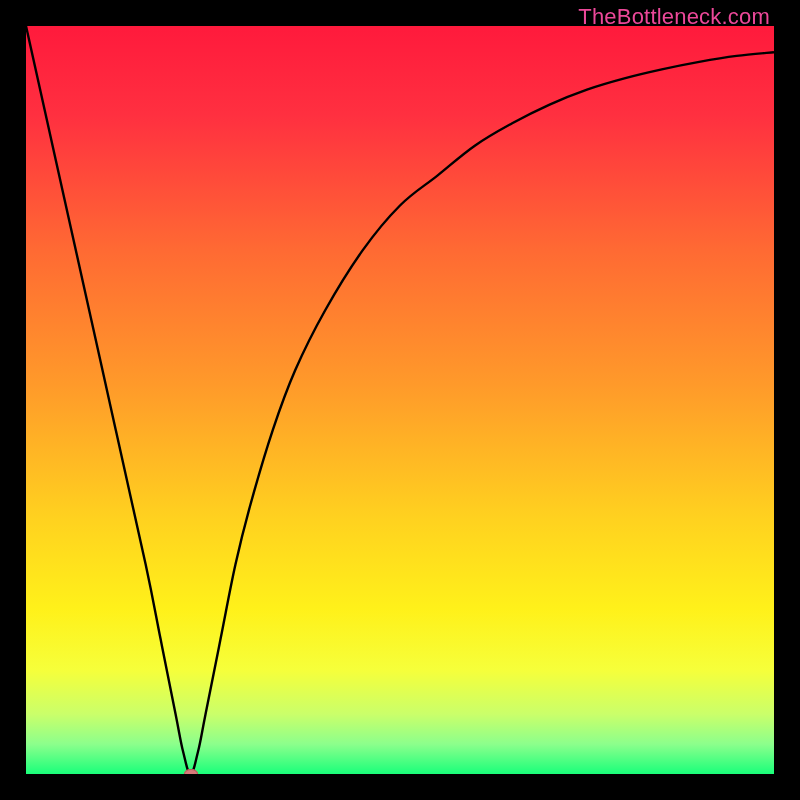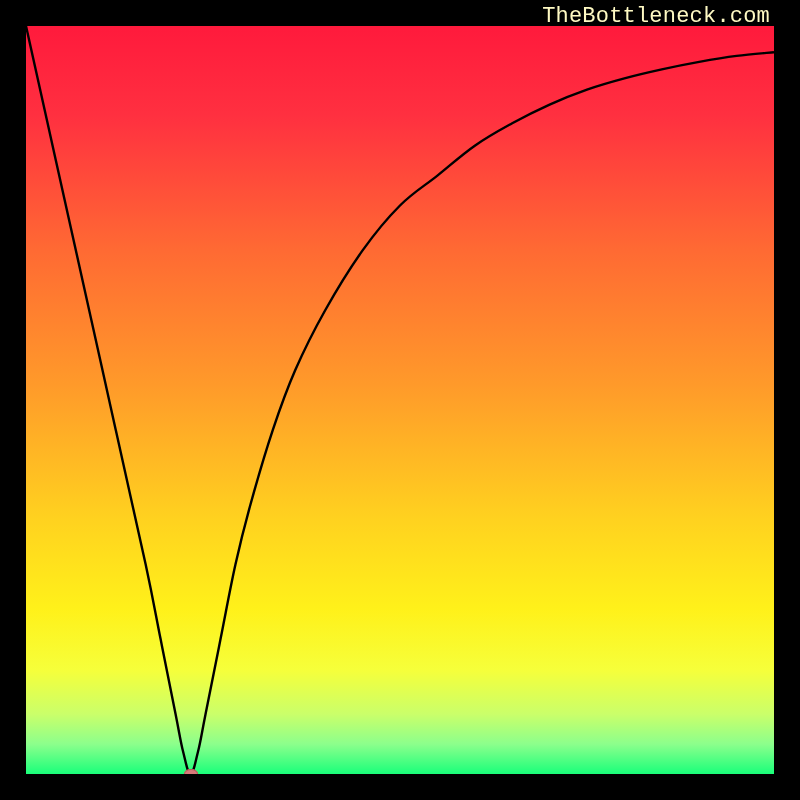--- a/index.html
+++ b/index.html
@@ -26,25 +26,25 @@
     overflow: hidden;
   }
   .gradient-bg {
     position: absolute;
     inset: 0;
   }
   .watermark {
     position: absolute;
     top: 4px;
     right: 30px;
-    color: #fef9c3;
+    color: #ec4899;
     font-size: 22px;
     font-weight: 400;
     letter-spacing: 0.2px;
-    font-family: Liberation Mono, monospace;
+    font-family: Liberation Sans, sans-serif;
   }
   .curve-svg {
     position: absolute;
     inset: 0;
     width: 100%;
     height: 100%;
   }
   .marker {
     position: absolute;
     width: 14px;

